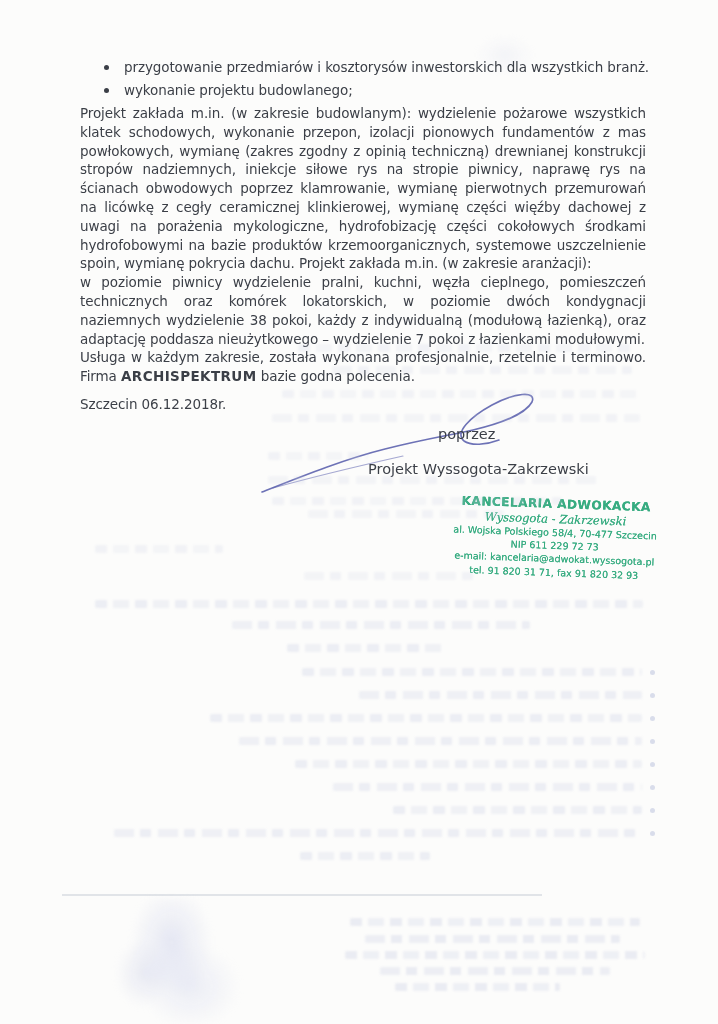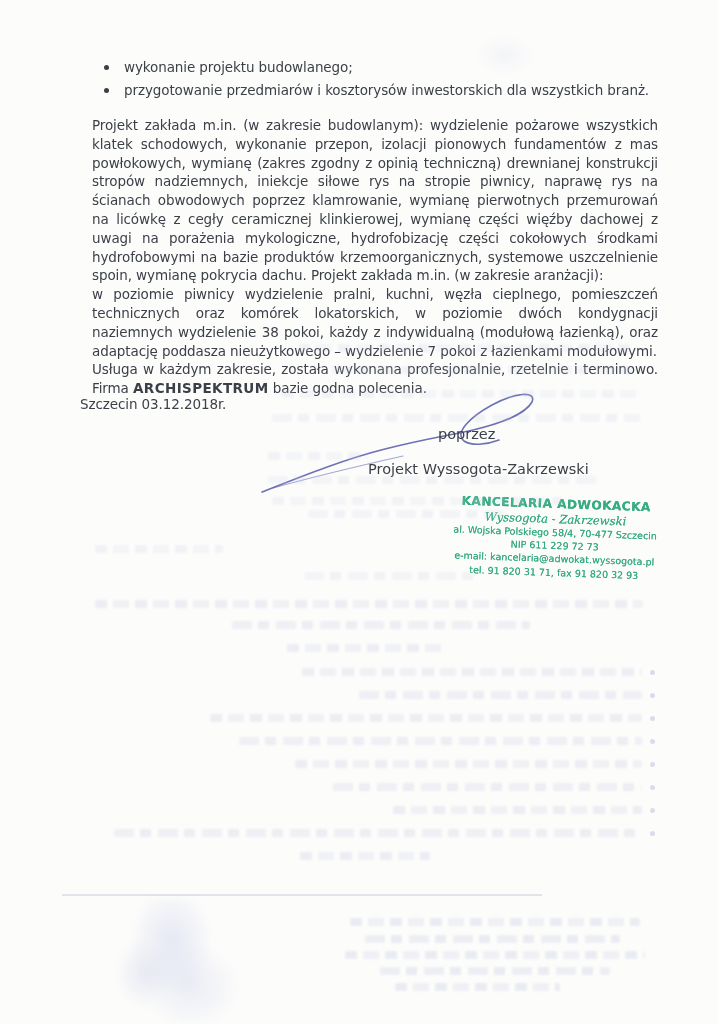--- a/index.html
+++ b/index.html
@@ -8,21 +8,21 @@
     background:#fcfcfb;overflow:hidden;
     font-family:"DejaVu Sans","Liberation Sans",sans-serif;
     color:#3b3f47;
   }
   
   .bullets{position:absolute;left:102px;top:56px;width:545px;list-style:none;margin:0;padding:0;}
   .bullets li{position:relative;padding-left:22px;font-size:13.5px;letter-spacing:-0.1px;
     line-height:23px;white-space:nowrap;}
   .bullets li .dot{position:absolute;left:2px;top:9px;width:5px;height:5px;border-radius:50%;
     background:#3b3f47;}
-  .bodypar{position:absolute;left:80px;width:566px;margin:12px;
+  .bodypar{position:absolute;left:80px;width:566px;margin:0;
     font-size:13.5px;letter-spacing:-0.1px;line-height:18.8px;text-align:justify;}
   .par-main{top:104px;}
   .par-closing{top:348px;}
   .company{font-weight:bold;letter-spacing:0.4px;}
   .dateline{position:absolute;left:80px;top:396px;font-size:13.5px;letter-spacing:-0.1px;}
   
   .sig-role{position:absolute;left:438px;top:426px;font-size:14.5px;}
   .sig-name{position:absolute;left:368px;top:461px;font-size:14.5px;}
   .sig-svg{position:absolute;left:225px;top:385px;width:330px;height:115px;}
   
@@ -58,40 +58,40 @@
 </head>
 <body>
 
 <div class="page">
 
   <div class="gblob-crest"></div>
 
   <ul class="bullets">
     <li>
       <span class="dot"></span>
-      <span>wykonanie projektu budowlanego;</span>
+      <span>przygotowanie przedmiarów i kosztorysów inwestorskich dla wszystkich branż.</span>
     </li>
     <li>
       <span class="dot"></span>
-      <span>przygotowanie przedmiarów i kosztorysów inwestorskich dla wszystkich branż.</span>
+      <span>wykonanie projektu budowlanego;</span>
     </li>
   </ul>
 
   <div class="bodypar par-main">
     <p style="margin:0">Projekt zakłada m.in. (w zakresie budowlanym): wydzielenie pożarowe wszystkich klatek schodowych, wykonanie przepon, izolacji pionowych fundamentów z mas powłokowych, wymianę (zakres zgodny z opinią techniczną) drewnianej konstrukcji stropów nadziemnych, iniekcje siłowe rys na stropie piwnicy, naprawę rys na ścianach obwodowych poprzez klamrowanie, wymianę pierwotnych przemurowań na licówkę z cegły ceramicznej klinkierowej, wymianę części więźby dachowej z uwagi na porażenia mykologiczne, hydrofobizację części cokołowych środkami hydrofobowymi na bazie produktów krzemoorganicznych, systemowe uszczelnienie spoin, wymianę pokrycia dachu. Projekt zakłada m.in. (w zakresie aranżacji):</p>
     <p style="margin:0">w poziomie piwnicy wydzielenie pralni, kuchni, węzła cieplnego, pomieszczeń technicznych oraz komórek lokatorskich, w poziomie dwóch kondygnacji naziemnych wydzielenie 38 pokoi, każdy z indywidualną (modułową łazienką), oraz adaptację poddasza nieużytkowego – wydzielenie 7 pokoi z łazienkami modułowymi.</p>
   </div>
 
   <p class="bodypar par-closing">
     <span>Usługa w każdym zakresie, została wykonana profesjonalnie, rzetelnie i terminowo. Firma</span>
     <span class="company">ARCHISPEKTRUM</span>
     <span>bazie godna polecenia.</span>
   </p>
 
-  <div class="dateline">Szczecin 03.12.2018r.</div>
+  <div class="dateline">Szczecin 06.12.2018r.</div>
 
   <svg class="sig-svg" id="sig-svg" viewBox="0 0 330 115">
     <path d="M 37 107 C 80 90, 120 74, 160 64 C 200 54, 226 50, 248 45 C 278 38, 301 28, 307 17 C 312 5, 289 8, 267 20 C 245 32, 229 48, 239 56 C 246 61, 261 60, 274 55" fill="none" stroke="#5d63ae" stroke-width="1.6" stroke-linecap="round" opacity="0.9"></path>
     <path d="M 48 103 C 95 90, 138 80, 178 71" fill="none" stroke="#5d63ae" stroke-width="1.1" stroke-linecap="round" opacity="0.55"></path>
   </svg>
   <div class="sig-role">poprzez</div>
   <div class="sig-name">Projekt Wyssogota-Zakrzewski</div>
 
   <div class="stamp" id="stamp" style="color: rgb(45, 168, 123);">
     <div class="s1">KANCELARIA ADWOKACKA</div>

